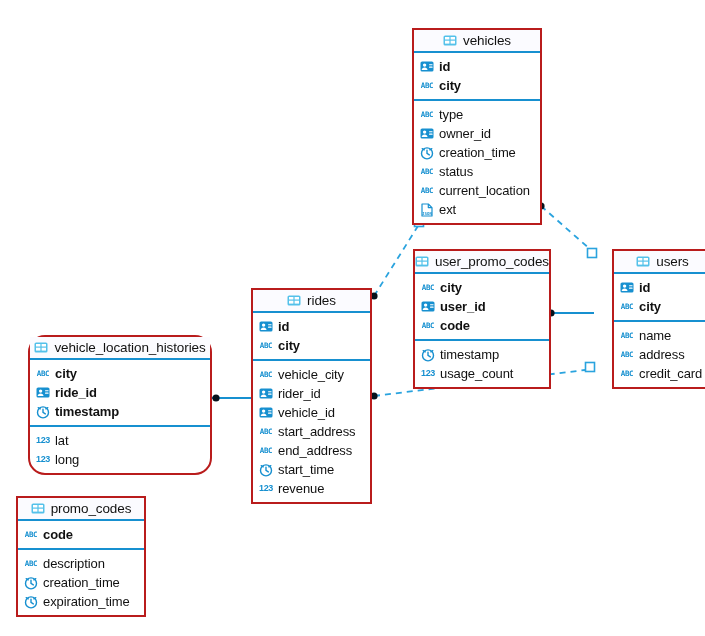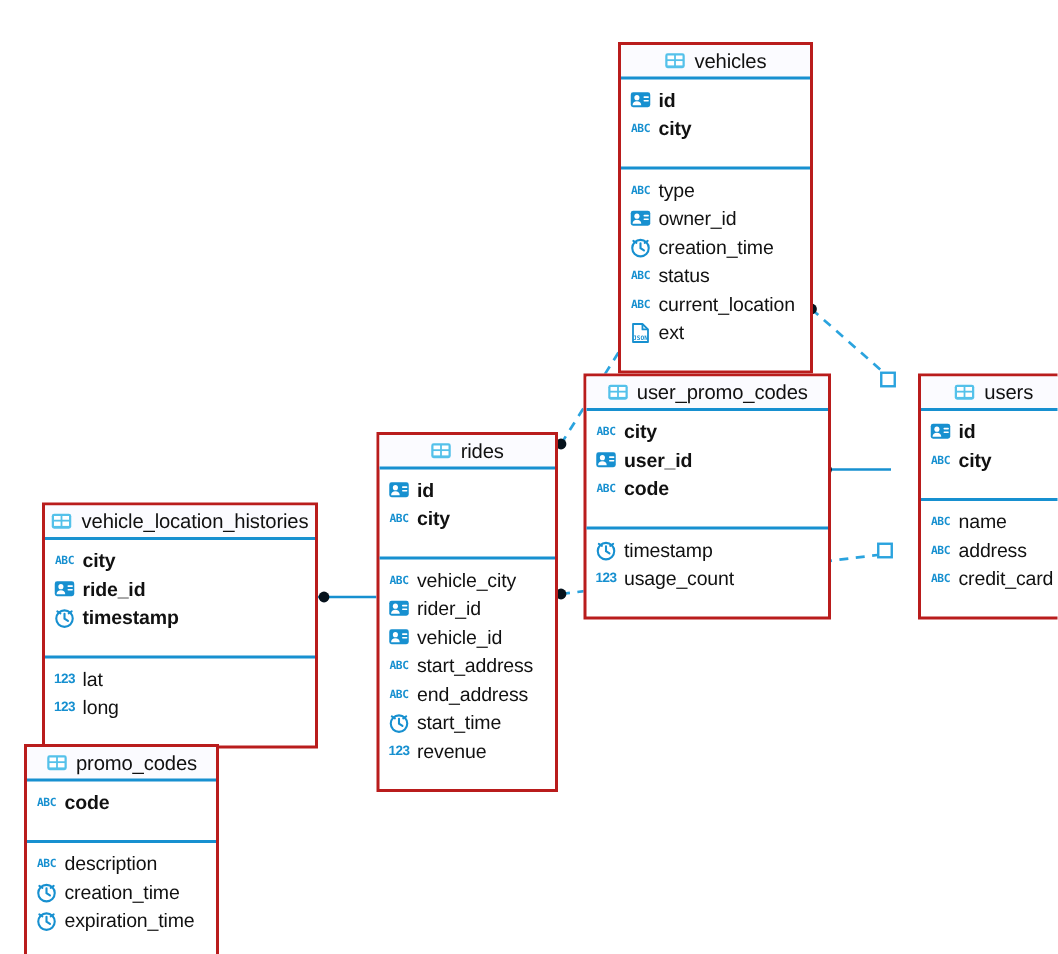--- a/index.html
+++ b/index.html
@@ -31,21 +31,21 @@
     padding:0 6px;
     box-sizing:border-box;
   }
   .tbl-title{
     font-size:13.5px;
     color:#111111;
     white-space:nowrap;
     letter-spacing:-0.1px;
   }
   .section{
-    padding:4px 0 16px 0;
+    padding:4px 0 4px 0;
     box-sizing:border-box;
   }
   .section.keys{border-bottom:2px solid #1790d0;}
   .col-row{
     display:flex;
     align-items:center;
     gap:5px;
     height:19px;
     padding:0 6px 0 6px;
     box-sizing:border-box;
@@ -187,21 +187,21 @@
             <svg width="12" height="14" viewBox="0 0 12 14">
               <path d="M1 1h6.3L11 4.6V13H1z" fill="#fff" stroke="#1790d0" stroke-width="1.2" stroke-linejoin="round"></path>
               <path d="M7.3 1v3.6H11" fill="none" stroke="#1790d0" stroke-width="1.2" stroke-linejoin="round"></path>
               <text x="6" y="11.6" font-size="4.1" font-family="DejaVu Sans Mono, monospace" font-weight="bold" fill="#1790d0" text-anchor="middle">JSON</text>
             </svg>
           </span>
           <span class="col-name">ext</span>
         </div>
       </div>
     </div>
-    <div class="table-box" style="left: 389px; top: 249px; width: 165px;">
+    <div class="table-box" style="left: 413px; top: 249px; width: 138px;">
       <div class="tbl-header">
         <span class="ico">
           <svg width="14" height="11" viewBox="0 0 14 11">
             <rect x="0.5" y="0.5" width="13" height="10" rx="1.6" fill="#54c1ea"></rect>
             <rect x="2" y="2" width="4.4" height="2.5" fill="#fff"></rect>
             <rect x="7.6" y="2" width="4.4" height="2.5" fill="#fff"></rect>
             <rect x="2" y="5.7" width="4.4" height="2.9" fill="#fff"></rect>
             <rect x="7.6" y="5.7" width="4.4" height="2.9" fill="#fff"></rect>
           </svg>
         </span>
@@ -371,21 +371,21 @@
             </svg>
           </span>
           <span class="col-name">start_time</span>
         </div>
         <div class="col-row">
           <span class="ico ico-123">123</span>
           <span class="col-name">revenue</span>
         </div>
       </div>
     </div>
-    <div class="table-box" style="left: 28px; top: 335px; width: 184px;">
+    <div class="table-box" style="left: 28px; top: 335px; width: 184px; border-radius: 17px;">
       <div class="tbl-header">
         <span class="ico">
           <svg width="14" height="11" viewBox="0 0 14 11">
             <rect x="0.5" y="0.5" width="13" height="10" rx="1.6" fill="#54c1ea"></rect>
             <rect x="2" y="2" width="4.4" height="2.5" fill="#fff"></rect>
             <rect x="7.6" y="2" width="4.4" height="2.5" fill="#fff"></rect>
             <rect x="2" y="5.7" width="4.4" height="2.9" fill="#fff"></rect>
             <rect x="7.6" y="5.7" width="4.4" height="2.9" fill="#fff"></rect>
           </svg>
         </span>

